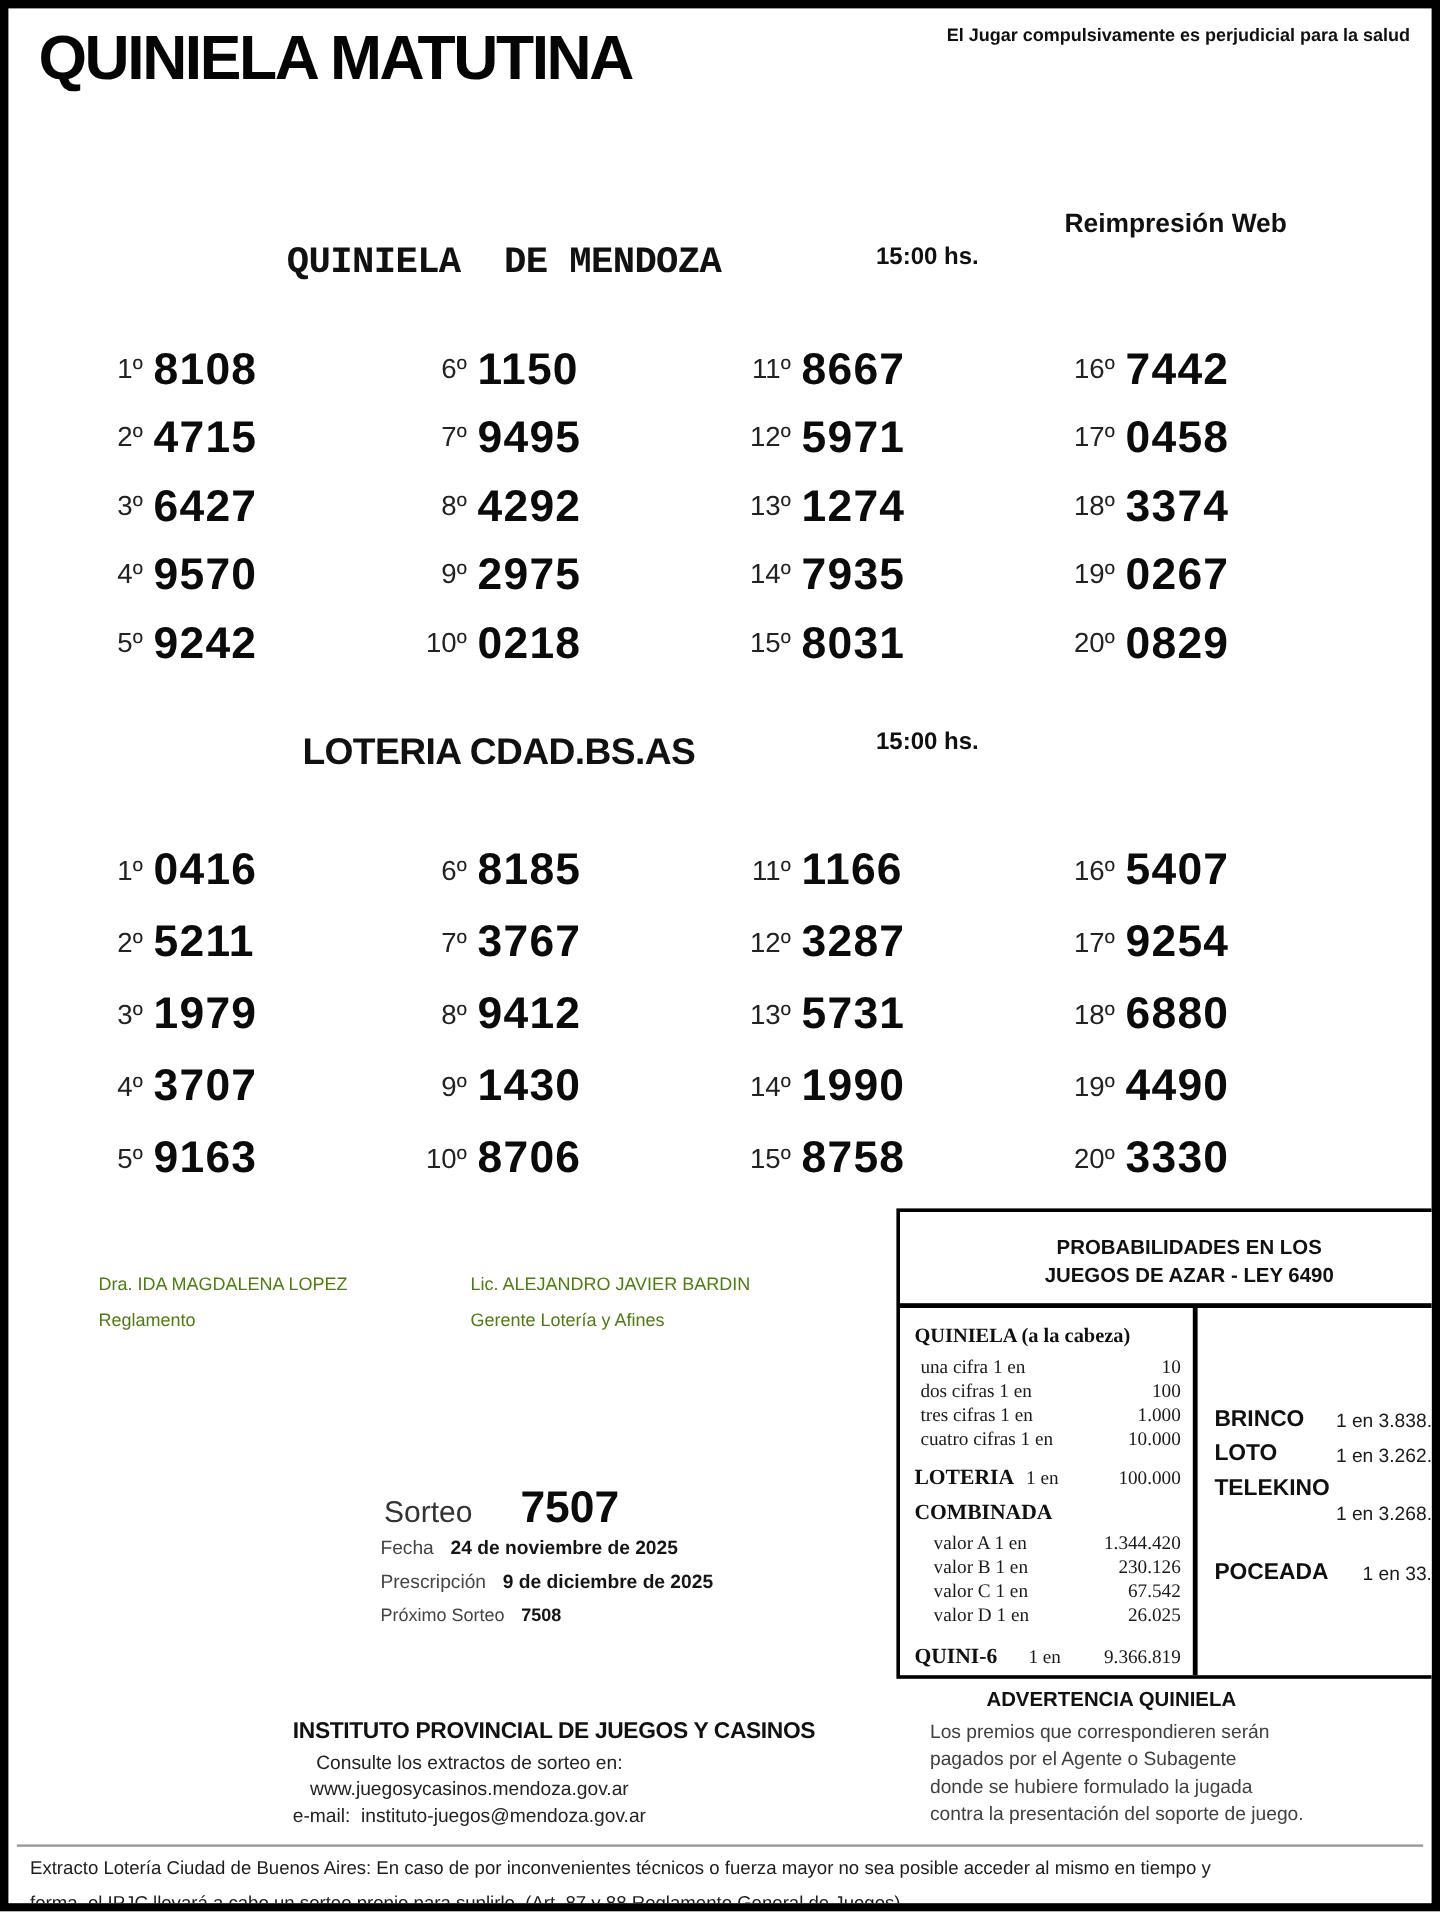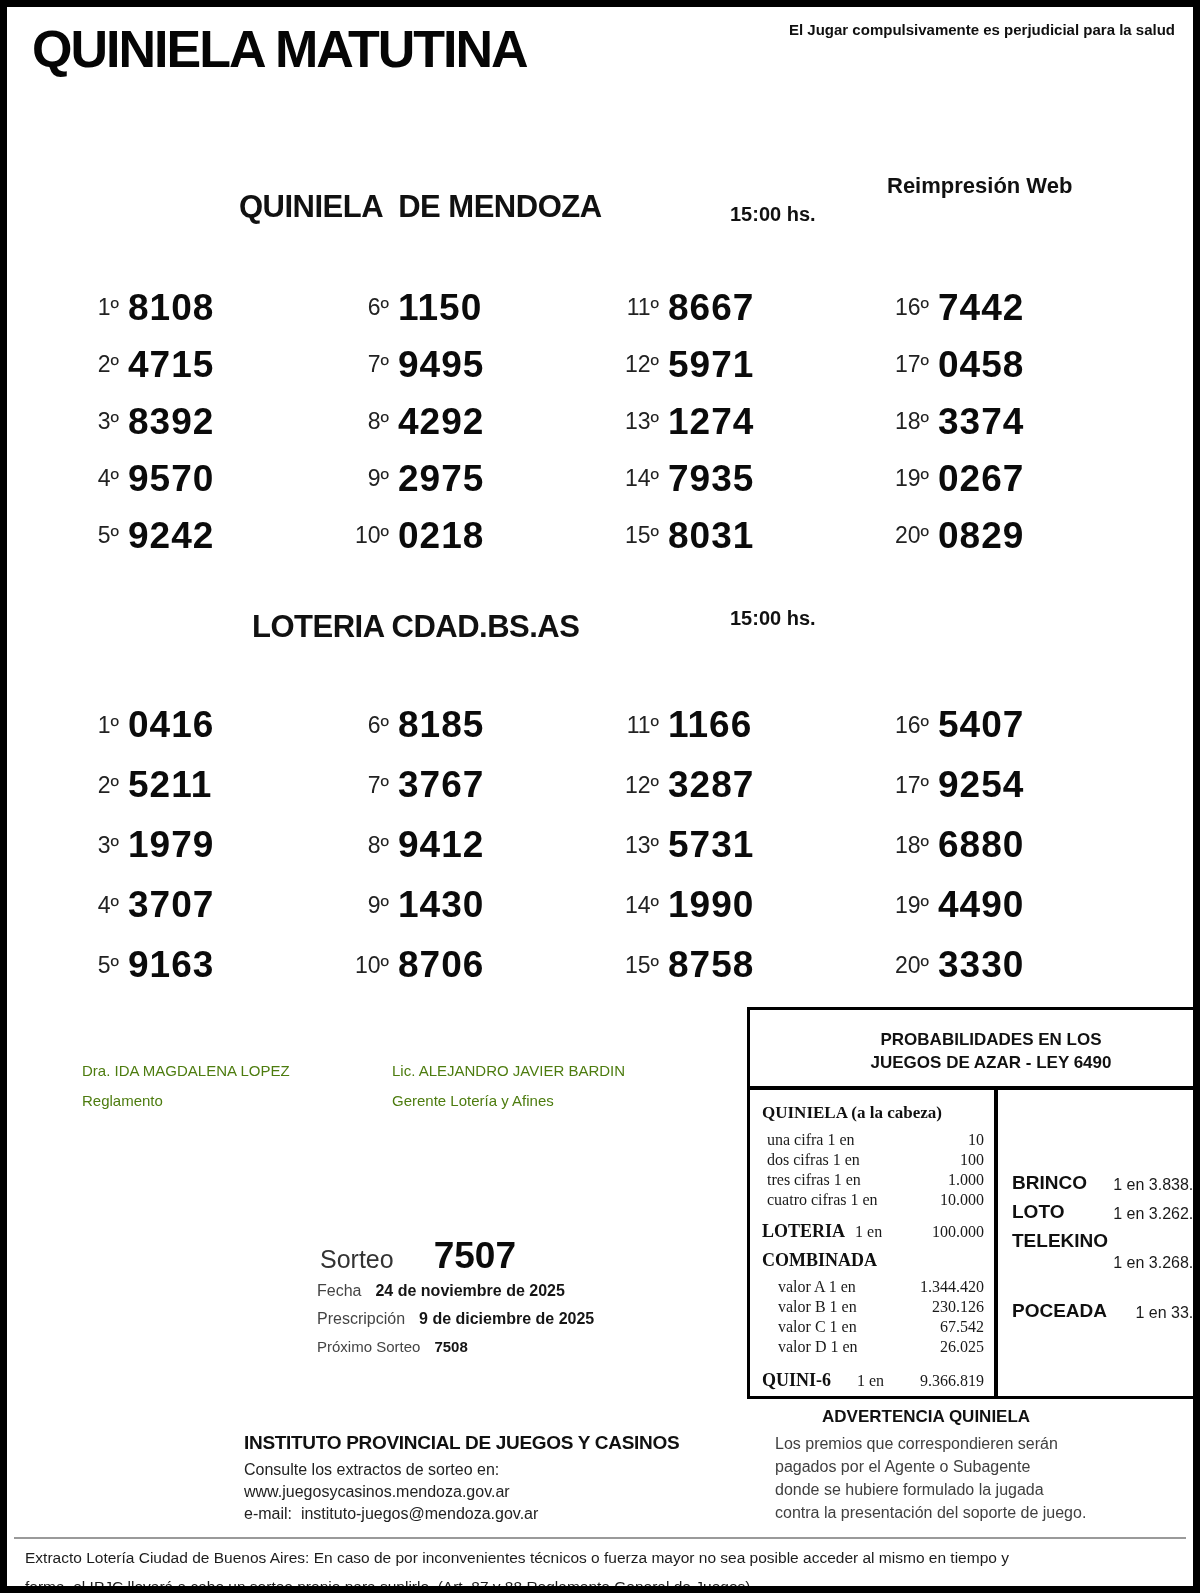--- a/index.html
+++ b/index.html
@@ -51,53 +51,53 @@
               margin-bottom:7px; }
   .game-name { font-weight:bold; font-size:19px; color:#101010; }
   .game-val { font-size:16px; }
 
   .adv-title { font-size:17px; font-weight:bold; }
   .adv-lines { font-size:16px; color:#404040; }
   .adv-lines div { height:23px; }
 
   .inst-title { font-size:19px; font-weight:bold; letter-spacing:-0.3px; }
   .inst-lines { font-size:16px; color:#222; }
-  .inst-lines div { height:22px; white-space:pre; }
+  .inst-lines div { height:22px; white-space:pre;text-align:center; }
 
   .separator { left:7px; right:7px; top:1530px; height:2px; background:#9a9a9a; }
   .footnote { font-size:15.5px; color:#1c1c1c; line-height:29px; }
 </style>
 </head>
 <body>
 
 <div class="page">
 
   <div class="abs doc-title" style="left:25px; top:12px;">QUINIELA MATUTINA</div>
   <div class="abs warning" style="right:18px; top:14px;">El Jugar compulsivamente es perjudicial para la salud</div>
 
   <div class="abs reprint" style="left:880px; top:166px;">Reimpresión Web</div>
 
-  <div class="abs section-title" style="left:232px; top:182px;">QUINIELA  DE MENDOZA</div>
+  <div class="abs section-title" style="left:232px; top:195px;font-family:Liberation Mono, monospace;">QUINIELA  DE MENDOZA</div>
   <div class="abs time" style="left:723px; top:196px;">15:00 hs.</div>
 
   <div class="abs results-grid m-grid" style="left:65px; top:272px;">
 
       <div class="result-cell">
         <span class="rank">1º</span>
         <span class="num">8108</span>
       </div>
 
       <div class="result-cell">
         <span class="rank">2º</span>
         <span class="num">4715</span>
       </div>
 
       <div class="result-cell">
         <span class="rank">3º</span>
-        <span class="num">8392</span>
+        <span class="num">6427</span>
       </div>
 
       <div class="result-cell">
         <span class="rank">4º</span>
         <span class="num">9570</span>
       </div>
 
       <div class="result-cell">
         <span class="rank">5º</span>
         <span class="num">9242</span>

